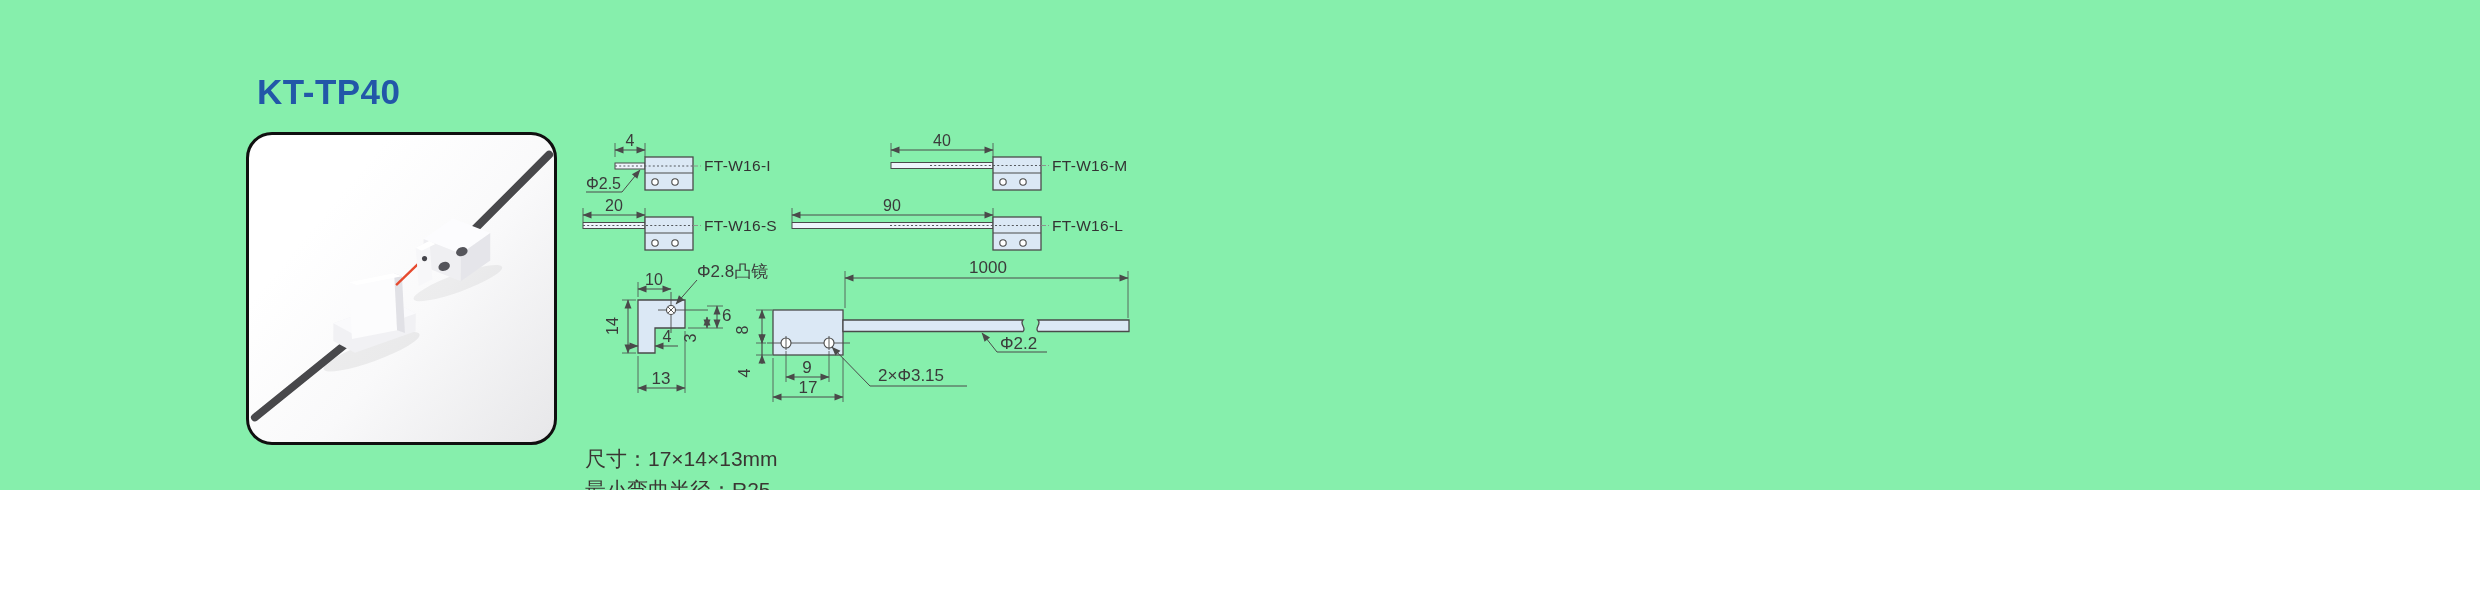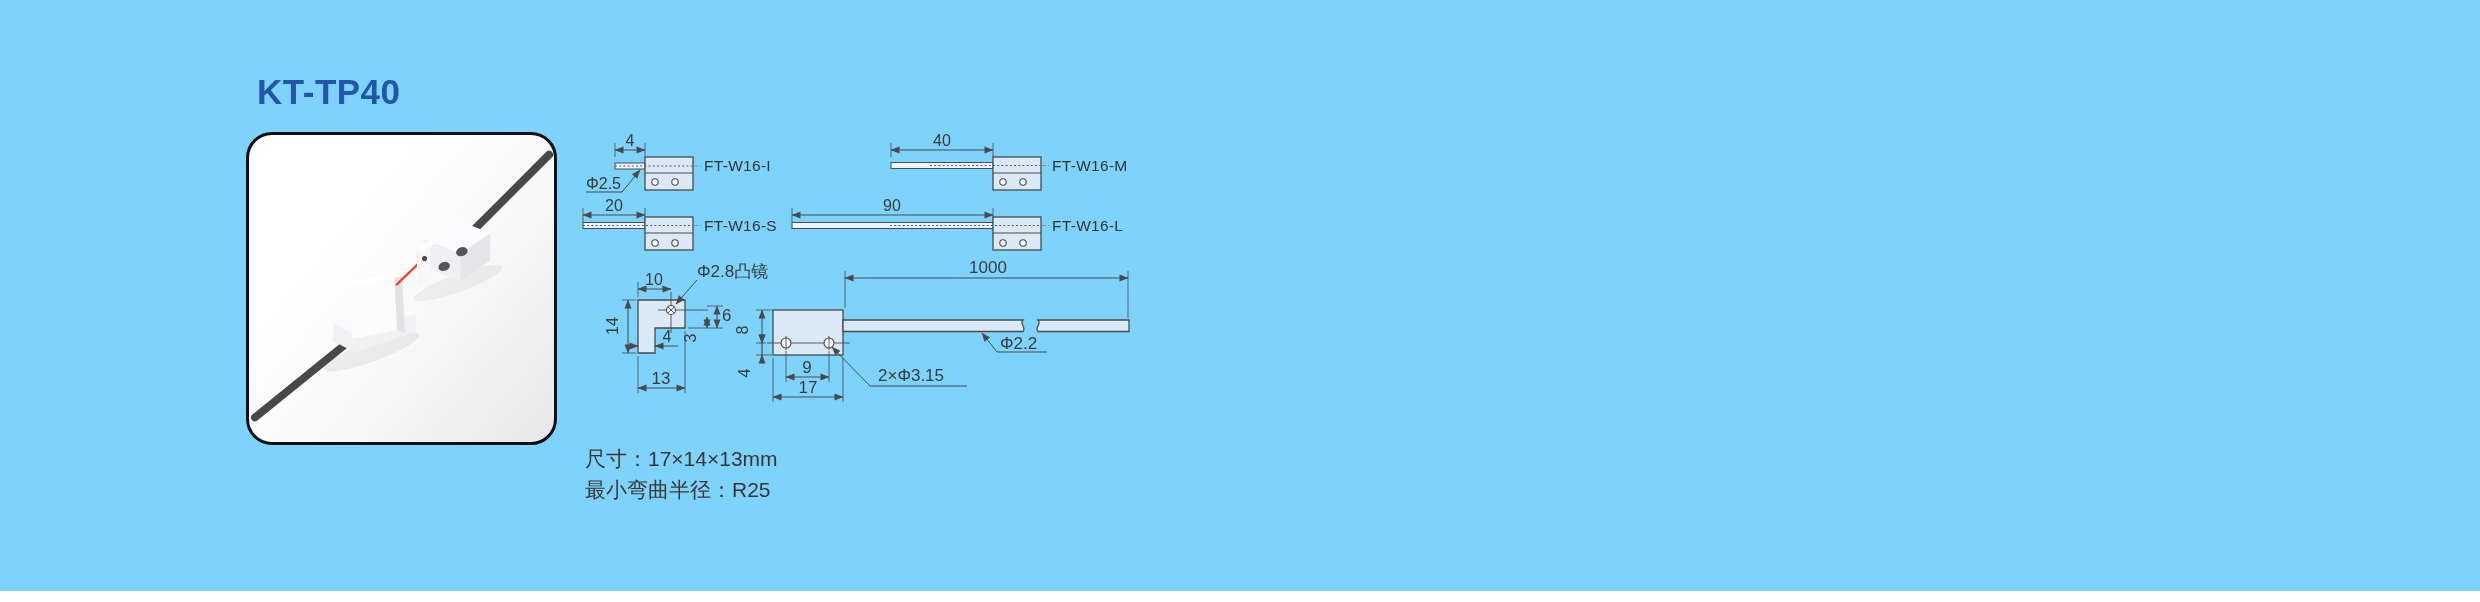--- a/index.html
+++ b/index.html
@@ -1,16 +1,16 @@
 <!DOCTYPE html>
 <html><head>
 <meta charset="utf-8">
 <style>
   html,body{margin:0;padding:0;background:#fff;}
-  .page{position:relative;width:2480px;height:591px;background:#7dd3fc;overflow:hidden;
+  .page{position:relative;width:2480px;height:490px;background:#86efac;overflow:hidden;
         font-family:"Liberation Sans",sans-serif;}
   .title{position:absolute;left:257px;top:72px;font-size:35px;font-weight:700;
          color:#2257a8;letter-spacing:0.5px;white-space:nowrap;}
   .photo-card{position:absolute;left:246px;top:132px;width:311px;height:313px;
               border:3px solid #101010;border-radius:26px;box-sizing:border-box;
               background:linear-gradient(310deg,#e7e7e9 0%,#f9f9fa 42%,#ffffff 75%);
               overflow:hidden;}
   .photo-card svg{display:block;width:100%;height:100%;}
   .drawings{position:absolute;left:560px;top:130px;width:720px;height:310px;}
   .specs{position:absolute;left:585px;top:443px;font-size:21px;color:#3a3633;

